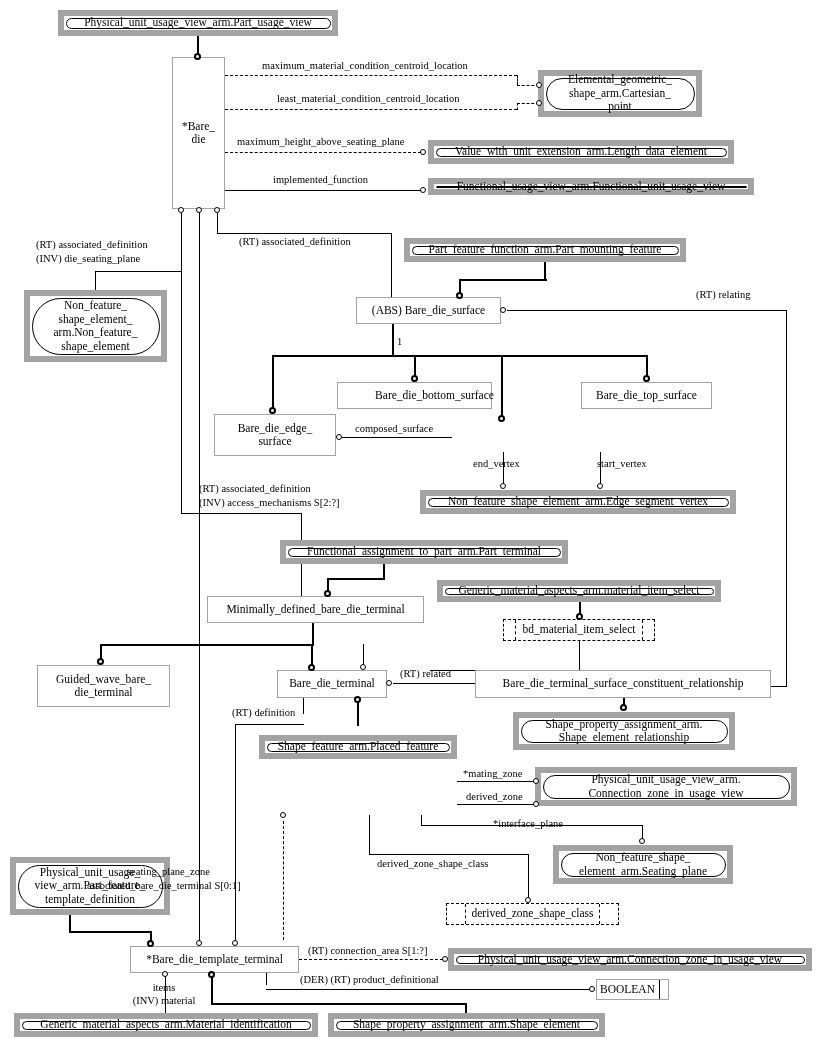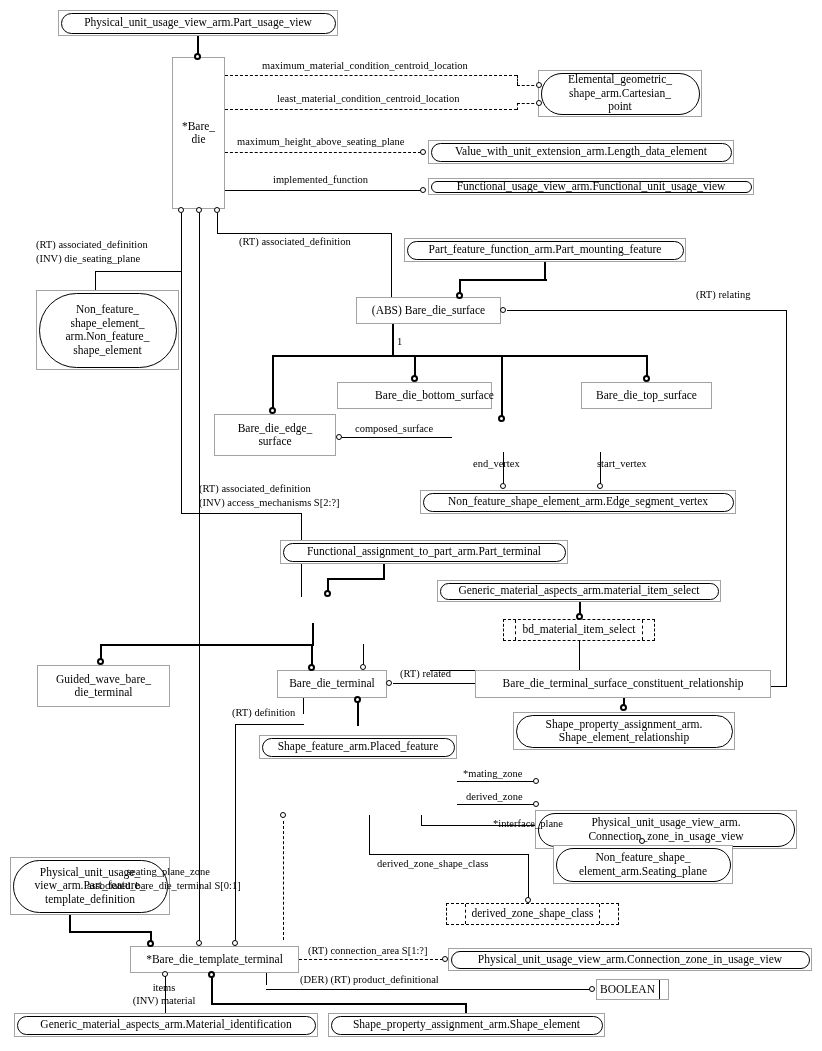--- a/index.html
+++ b/index.html
@@ -7,21 +7,21 @@
     position:relative;
     width:822px;height:1051px;
     background:#ffffff;
     font-family:"Liberation Serif", serif;
     overflow:hidden;
   }
   
   .box{
     position:absolute;
     box-sizing:border-box;
-    border:1px solid #a3a3a3;
+    border:6px solid #a3a3a3;
     background:#fff;
     display:flex;align-items:center;justify-content:center;
     text-align:center;
     font-size:11.5px;
     line-height:13.5px;
     color:#000;
     z-index:5;
     white-space:pre-line;
   }
   
@@ -138,21 +138,21 @@
 
   <div class="cir" style="left:178px;top:207px;"></div>
   <div class="cir" style="left:196px;top:207px;"></div>
   <div class="cir" style="left:214px;top:207px;"></div>
 
   <div class="ln lv" style="left:181px;top:213px;height:58px;"></div>
   <div class="ln lh" style="left:95px;top:271px;width:87px;"></div>
   <div class="ln lv" style="left:95px;top:271px;height:19px;"></div>
   <div class="lbl" style="left:36px;top:238px;line-height:14px;white-space:pre-line;text-align:left;">(RT) associated_definition
 (INV) die_seating_plane</div>
-  <div class="box ref" style="left:24px;top:290px;width:143px;height:80px;margin-left:12px;">
+  <div class="box ref" style="left:24px;top:290px;width:143px;height:72px;">
     <span class="cap">Non_feature_
 shape_element_
 arm.Non_feature_
 shape_element</span>
   </div>
 
   <div class="ln lv" style="left:199px;top:213px;height:733px;"></div>
   <div class="cir" style="left:196px;top:940px;"></div>
   <div class="lbl" style="left:127px;top:866px;">seating_plane_zone</div>
 
@@ -241,20 +241,23 @@
   </div>
   <div class="ln lv thick" style="left:579px;top:602px;height:13px;"></div>
   <div class="cirb" style="left:576px;top:613px;"></div>
   <div class="box sel" style="left:503px;top:619px;width:152px;height:22px;">
     <span class="inner">bd_material_item_select</span>
   </div>
 
   <div class="ln lv" style="left:579px;top:641px;height:30px;"></div>
   <div class="ln lh" style="left:430px;top:670px;width:150px;"></div>
 
+  <div class="box ent" style="left:207px;top:596px;width:217px;height:27px;">
+    <span>Minimally_defined_bare_die_terminal</span>
+  </div>
 
   <div class="ln lv thick" style="left:312px;top:623px;height:23px;"></div>
   <div class="ln lh thick" style="left:100px;top:644px;width:214px;"></div>
   <div class="ln lv thick" style="left:100px;top:644px;height:16px;"></div>
   <div class="cirb" style="left:97px;top:658px;"></div>
   <div class="box ent" style="left:37px;top:665px;width:133px;height:42px;">
     <span>Guided_wave_bare_
 die_terminal</span>
   </div>
   <div class="ln lv thick" style="left:311px;top:644px;height:22px;"></div>
@@ -293,21 +296,21 @@
   <div class="ln lv" style="left:235px;top:724px;height:222px;"></div>
   <div class="cir" style="left:232px;top:940px;"></div>
 
 
   <div class="ln lh" style="left:457px;top:781px;width:77px;"></div>
   <div class="cir" style="left:533px;top:778px;"></div>
   <div class="lbl" style="left:463px;top:768px;">*mating_zone</div>
   <div class="ln lh" style="left:457px;top:804px;width:77px;"></div>
   <div class="cir" style="left:533px;top:801px;"></div>
   <div class="lbl" style="left:466px;top:791px;">derived_zone</div>
-  <div class="box ref" style="left:535px;top:810px;width:262px;height:39px;">
+  <div class="box ref" style="left:535px;top:767px;width:262px;height:39px;">
     <span class="cap">Physical_unit_usage_view_arm.
 Connection_zone_in_usage_view</span>
   </div>
 
   <div class="ln lv" style="left:421px;top:815px;height:10px;"></div>
   <div class="ln lh" style="left:421px;top:825px;width:222px;"></div>
   <div class="ln lv" style="left:642px;top:825px;height:15px;"></div>
   <div class="cir" style="left:639px;top:838px;"></div>
   <div class="lbl" style="left:493px;top:818px;">*interface_plane</div>
   <div class="box ref" style="left:553px;top:845px;width:180px;height:39px;">

